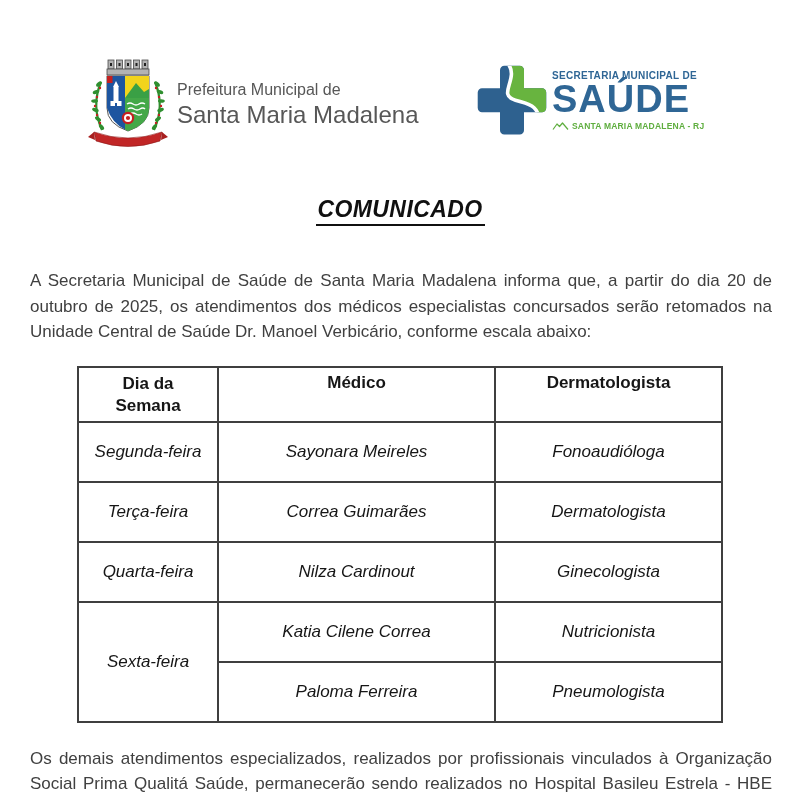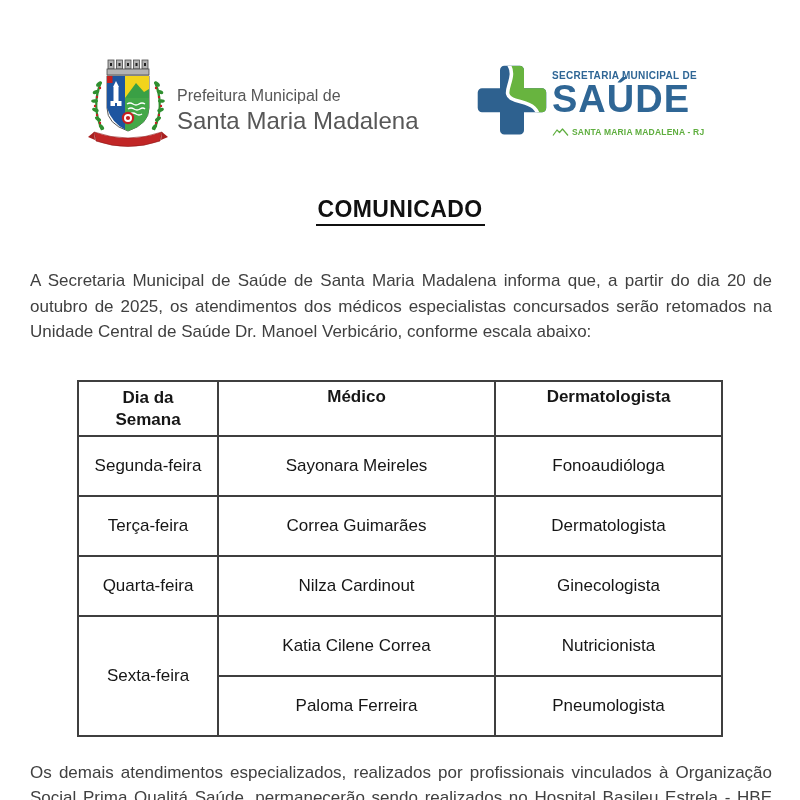--- a/index.html
+++ b/index.html
@@ -8,33 +8,33 @@
     background:#ffffff;
     font-family:"Liberation Sans", sans-serif;
     color:#161616;
     overflow:hidden;
   }
   .page { position:relative; width:800px; height:800px; }
 
   
   .header { position:relative; height:158px; }
   .logo-left { position:absolute; left:86px; top:56px; display:flex; align-items:flex-start; }
-  .pref-text { margin-left:7px; margin-top:30px; color:#575757; }
+  .pref-text { margin-left:7px; margin-top:24px; color:#575757; }
   .pref-line1 { font-size:16px; line-height:20px; }
   .pref-line2 { font-size:24px; line-height:28px; margin-top:1px; }
 
   .logo-right { position:absolute; left:476px; top:58px; display:flex; align-items:flex-start; }
   .saude-text { margin-left:4px; margin-top:12px; }
   .saude-line1 { font-size:10px; font-weight:bold; color:#2f6695; letter-spacing:.3px; white-space:nowrap; }
   .saude-line2 { font-size:38px; font-weight:bold; color:#2f6695; line-height:36px; letter-spacing:1px; }
-  .saude-line3 { margin-top:10px; display:flex; align-items:center; gap:3px; }
+  .saude-line3 { margin-top:4px; display:flex; align-items:center; gap:3px; }
   .saude-line3 span { font-size:8.5px; font-weight:bold; color:#5fae3f; letter-spacing:.2px; white-space:nowrap; }
 
   
-  .title { text-align:center; margin:30px 0 0 0; }
+  .title { text-align:center; margin:30px 0 0 0;font-style:italic; }
   .title span {
     font-size:23px; font-weight:bold; color:#101010;
     letter-spacing:.4px;
     border-bottom:2.5px solid #101010;
     padding:0 2px 1px 2px;
     display:inline-block;
   }
 
   
   .body-text {
@@ -44,38 +44,39 @@
     text-align:justify;
     color:#404040;
   }
   .closing { margin-top:23px; }
 
   
   table.schedule {
     border-collapse:collapse;
     table-layout:fixed;
     width:644px;
-    margin:35px auto 0 auto;
+    margin:21px auto 0 auto;
   }
   table.schedule th, table.schedule td {
     border:2px solid #3f3f3f;
     text-align:center;
     overflow:hidden;
   }
   table.schedule th {
     font-size:17px; font-weight:bold;
     vertical-align:top;
     padding-top:5px;
     height:47px;
   }
   .th-narrow { width:80px; margin:0 auto; line-height:22px; }
   table.schedule td {
     font-size:17px;
     height:56px;
     vertical-align:middle;
+    font-style:italic;
   }
 </style>
 </head>
 <body>
 
 <div class="page">
 
   <div class="header">
 
     <div class="logo-left">

